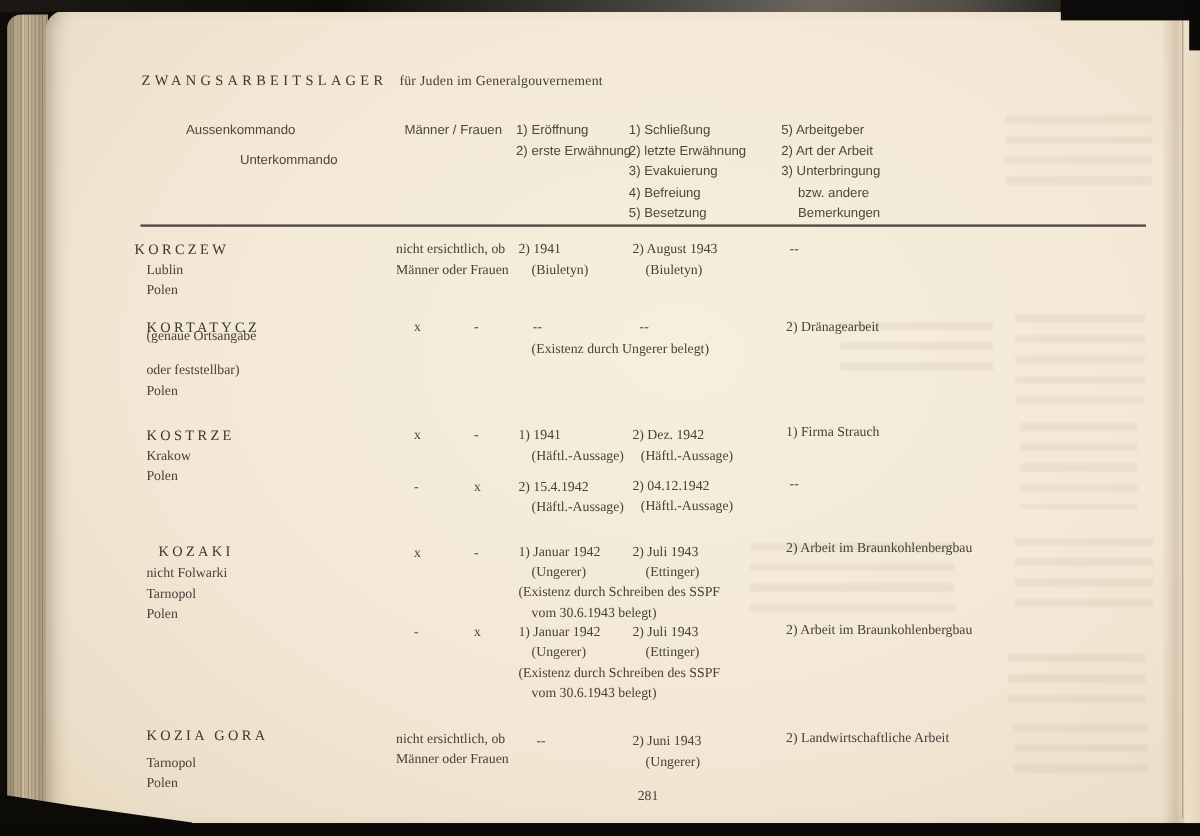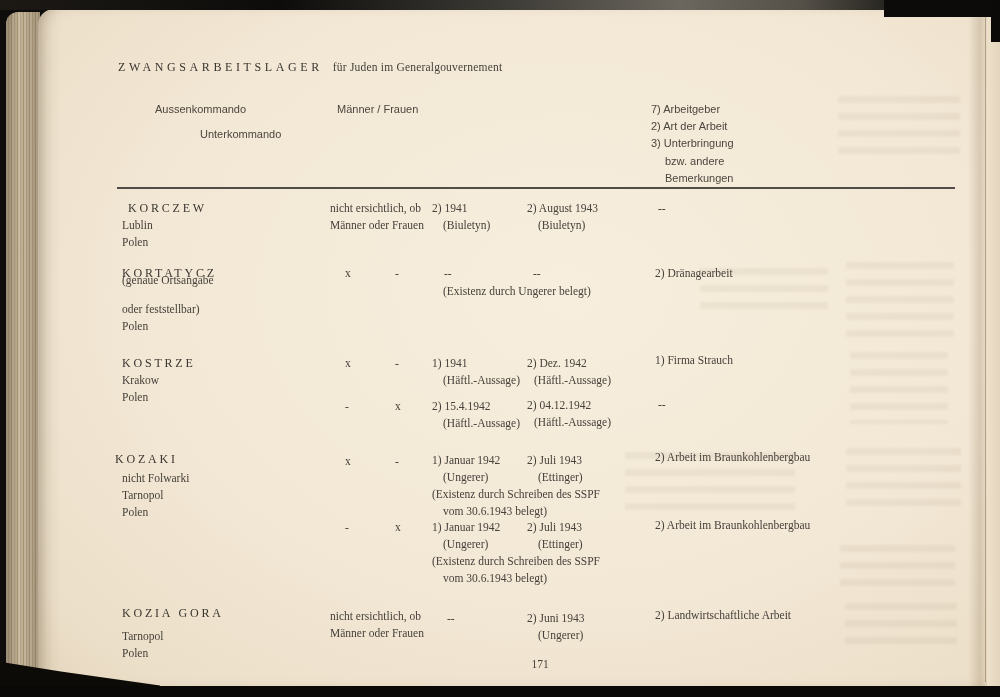--- a/index.html
+++ b/index.html
@@ -70,31 +70,42 @@
   <div class="ghost" style="left:840px;top:545px;width:115px;height:44px"></div>
   <div class="ghost" style="left:845px;top:603px;width:112px;height:46px"></div>
 
   <div class="t" style="left:118px;top:59px">
     <span class="title-main">ZWANGSARBEITSLAGER</span><span class="title-sub">für Juden im Generalgouvernement</span>
   </div>
 
   <div class="hl" style="left:155px;top:101px">Aussenkommando</div>
   <div class="hl" style="left:200px;top:126px">Unterkommando</div>
   <div class="hl" style="left:337px;top:101px">Männer / Frauen</div>
+  <div class="hl" style="left:430px;top:101px">
+    <div>1) Eröffnung</div>
+    <div>2) erste Erwähnung</div>
+  </div>
+  <div class="hl" style="left:524px;top:101px">
+    <div>1) Schließung</div>
+    <div>2) letzte Erwähnung</div>
+    <div>3) Evakuierung</div>
+    <div>4) Befreiung</div>
+    <div>5) Besetzung</div>
+  </div>
   <div class="hl" style="left:651px;top:101px">
-    <div>7) Arbeitgeber</div>
+    <div>5) Arbeitgeber</div>
     <div>2) Art der Arbeit</div>
     <div>3) Unterbringung</div>
     <div style="padding-left:14px">bzw. andere</div>
     <div style="padding-left:14px">Bemerkungen</div>
   </div>
   <div class="rule"></div>
 
   <div>
-    <div class="t sp" style="left:128px;top:200px">KORCZEW</div>
+    <div class="t sp" style="left:112px;top:200px">KORCZEW</div>
     <div class="t" style="left:122px;top:217px">Lublin</div>
     <div class="t" style="left:122px;top:234px">Polen</div>
     <div class="t" style="left:330px;top:200px">nicht ersichtlich, ob</div>
     <div class="t" style="left:330px;top:217px">Männer oder Frauen</div>
     <div class="t" style="left:432px;top:200px">2) 1941</div>
     <div class="t" style="left:443px;top:217px">(Biuletyn)</div>
     <div class="t" style="left:527px;top:200px">2) August 1943</div>
     <div class="t" style="left:538px;top:217px">(Biuletyn)</div>
     <div class="t" style="left:658px;top:200px">--</div>
   </div>
@@ -128,21 +139,21 @@
     <div class="t" style="left:345px;top:398px">-</div>
     <div class="t" style="left:395px;top:398px">x</div>
     <div class="t" style="left:432px;top:398px">2) 15.4.1942</div>
     <div class="t" style="left:443px;top:415px">(Häftl.-Aussage)</div>
     <div class="t" style="left:527px;top:397px">2) 04.12.1942</div>
     <div class="t" style="left:534px;top:414px">(Häftl.-Aussage)</div>
     <div class="t" style="left:658px;top:396px">--</div>
   </div>
 
   <div>
-    <div class="t sp" style="left:115px;top:451px">KOZAKI</div>
+    <div class="t sp" style="left:132px;top:451px">KOZAKI</div>
     <div class="t" style="left:122px;top:470px">nicht Folwarki</div>
     <div class="t" style="left:122px;top:487px">Tarnopol</div>
     <div class="t" style="left:122px;top:504px">Polen</div>
 
     <div class="t" style="left:345px;top:453px">x</div>
     <div class="t" style="left:395px;top:453px">-</div>
     <div class="t" style="left:432px;top:452px">1) Januar 1942</div>
     <div class="t" style="left:443px;top:469px">(Ungerer)</div>
     <div class="t" style="left:527px;top:452px">2) Juli 1943</div>
     <div class="t" style="left:538px;top:469px">(Ettinger)</div>
@@ -166,15 +177,15 @@
     <div class="t" style="left:122px;top:628px">Tarnopol</div>
     <div class="t" style="left:122px;top:645px">Polen</div>
     <div class="t" style="left:330px;top:608px">nicht ersichtlich, ob</div>
     <div class="t" style="left:330px;top:625px">Männer oder Frauen</div>
     <div class="t" style="left:447px;top:610px">--</div>
     <div class="t" style="left:527px;top:610px">2) Juni 1943</div>
     <div class="t" style="left:538px;top:627px">(Ungerer)</div>
     <div class="t" style="left:655px;top:607px">2) Landwirtschaftliche Arbeit</div>
   </div>
 
-  <div class="pgnum">171</div>
+  <div class="pgnum">281</div>
 
 </div>
 
 </body></html>

